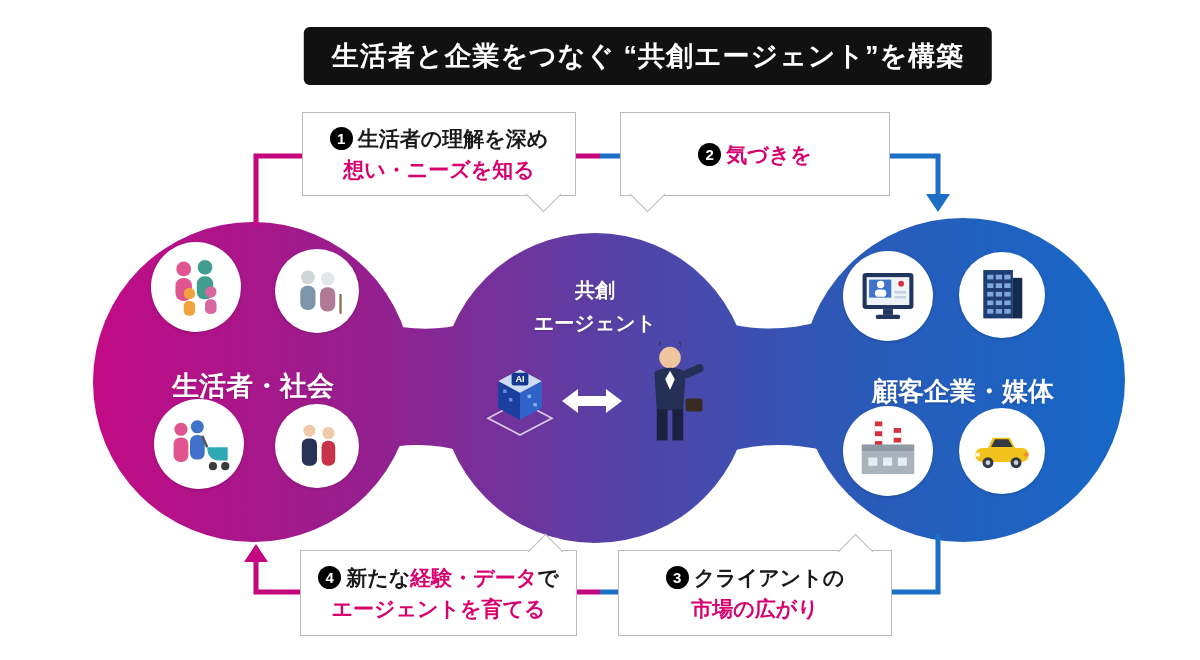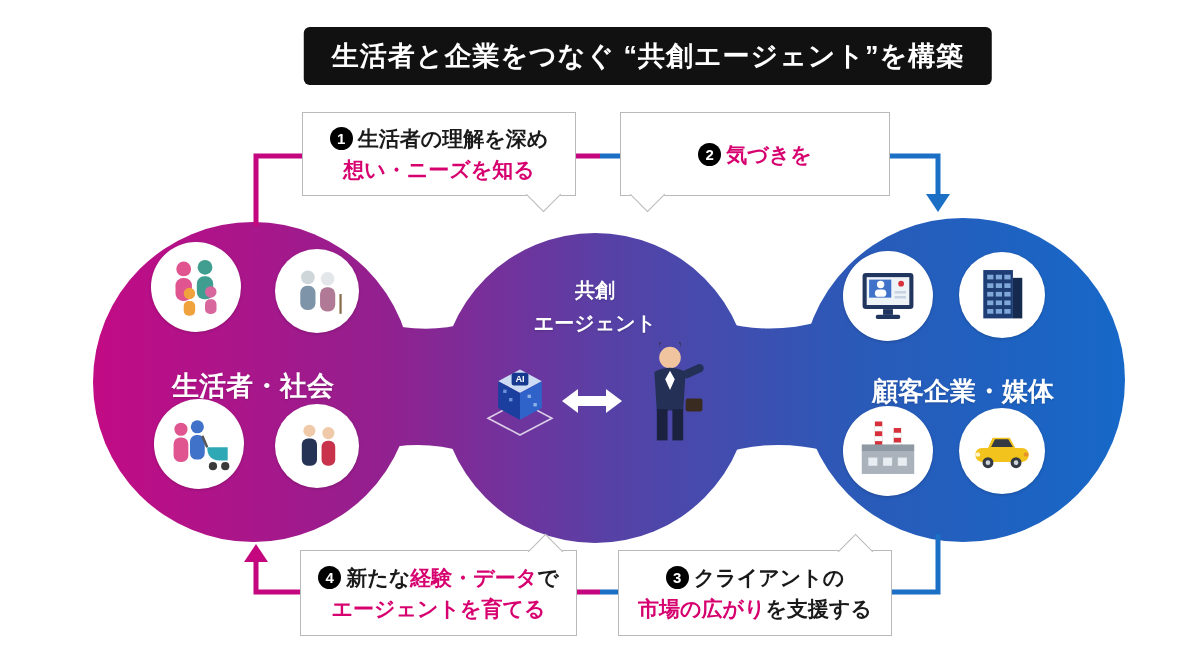--- a/index.html
+++ b/index.html
@@ -98,21 +98,20 @@
     <span class="pointer pointer-down" style="left:14px;"></span>
   </div>
 
   <div class="callout" style="left:618px;top:550px;width:272px;height:84px;">
     <div class="line">
       <span class="numbadge">3</span>
       <span class="t-black">クライアントの</span>
     </div>
     <div class="line">
       <span class="t-pink">市場の広がり</span>
-      <span class="t-black">を支援する</span>
     </div>
     <span class="pointer pointer-up" style="left:224px;"></span>
   </div>
 
   <div class="callout" style="left:300px;top:550px;width:275px;height:84px;">
     <div class="line">
       <span class="numbadge">4</span>
       <span class="t-black">新たな</span>
       <span class="t-pink">経験・データ</span>
       <span class="t-black">で</span>

